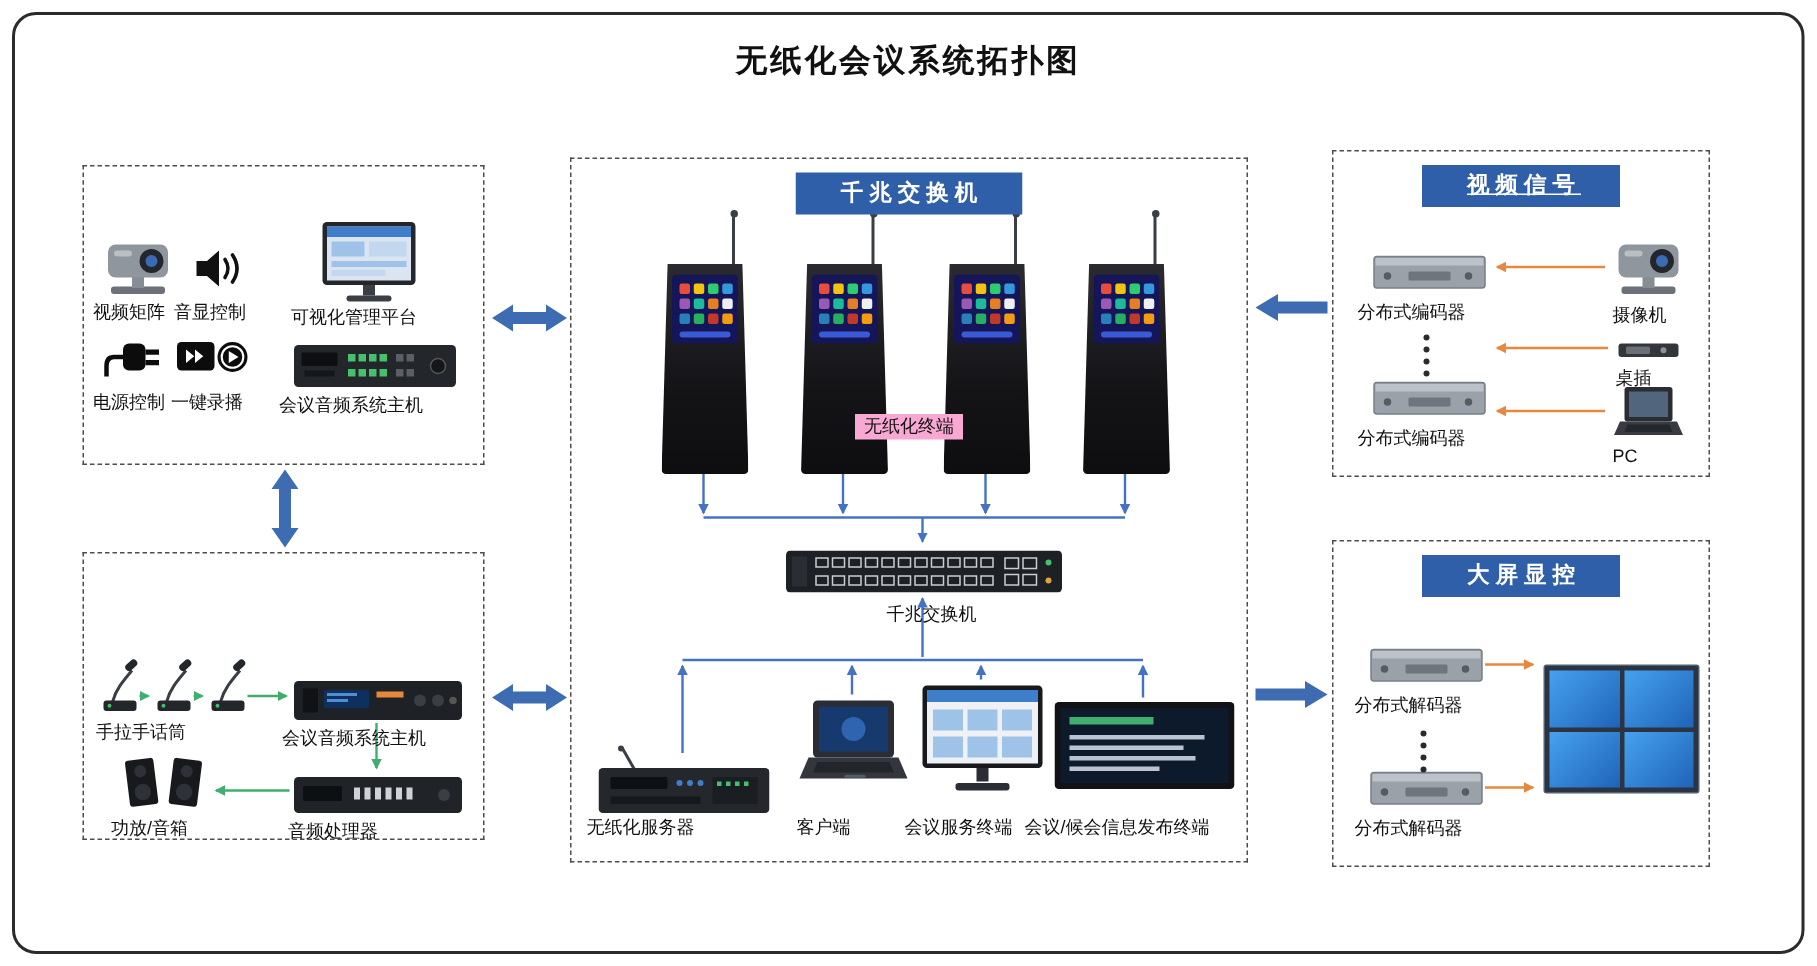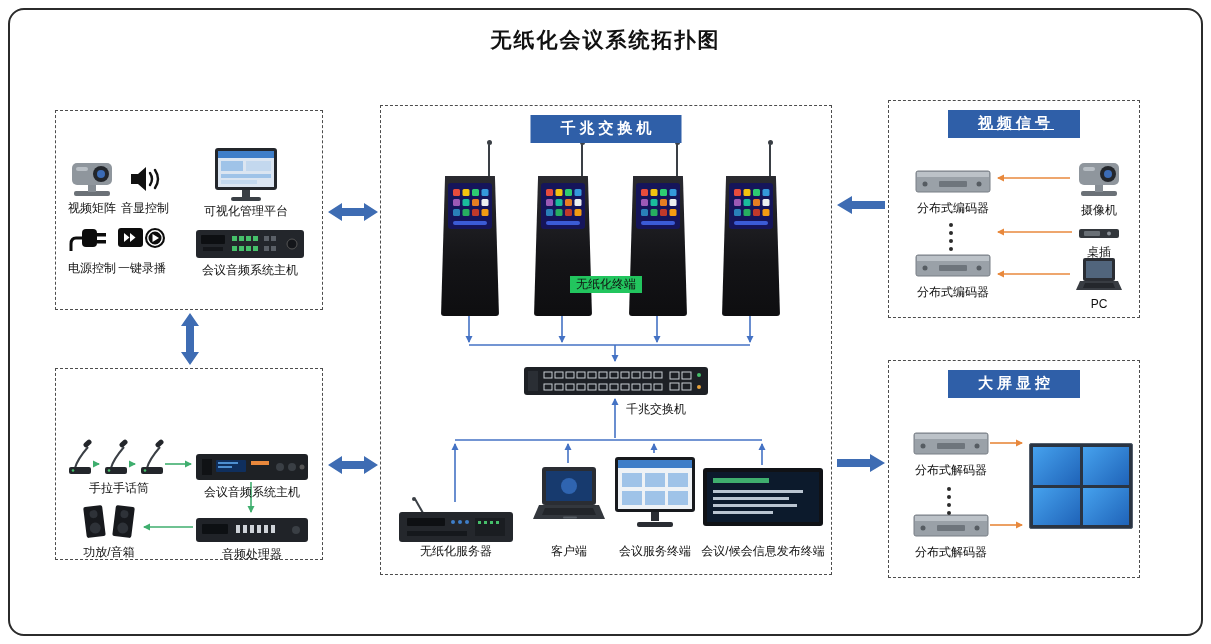--- a/index.html
+++ b/index.html
@@ -5,36 +5,36 @@
   *{margin:0;padding:0;box-sizing:border-box}
   html,body{background:#fff}
   .canvas{position:relative;width:1211px;height:644px;background:#fff;overflow:hidden;
           font-family:"Liberation Sans","DejaVu Sans",sans-serif;color:#111}
   .outer{position:absolute;left:8px;top:8px;right:8px;bottom:8px;border:2px solid #2b2b2b;border-radius:16px}
   .title{position:absolute;top:26px;left:0;width:100%;text-align:center;font-size:21px;font-weight:700;letter-spacing:2px;color:#111}
   .dbox{position:absolute;border:1.5px dashed #4d4d4d}
   .box-title{position:absolute;top:9px;left:50%;transform:translateX(-50%);background:#2F5FA8;color:#fff;
              font-size:15px;font-weight:700;letter-spacing:4px;padding:4px 26px 5px 30px;white-space:nowrap;z-index:4}
   .dev{position:absolute;line-height:0}
-  .lbl{position:absolute;font-size:12px;line-height:14px;color:#111;text-align:center;white-space:nowrap}
+  .lbl{position:absolute;font-size:12px;line-height:14px;color:#111;text-align:left;white-space:nowrap}
   .overlay{position:absolute;left:0;top:0;pointer-events:none;z-index:1}
   .lnB line{stroke:#4472C4;stroke-width:1.6}
   .lnO line{stroke:#E8883C;stroke-width:1.6}
   .lnG line{stroke:#3FAE6E;stroke-width:1.6}
   .bigarrow{position:absolute;z-index:2}
   .dbox{z-index:2}
   
   .terminal{position:absolute;width:58px;height:172px}
   .antenna{position:absolute;right:9px;top:0;width:2px;height:34px;background:#3a3f45;border-radius:1px}
   .antenna::after{content:"";position:absolute;top:-4px;left:-1.5px;width:5px;height:5px;border-radius:50%;background:#3a3f45}
   .tpanel{position:absolute;left:0;top:32px;width:58px;height:140px;border-radius:3px;
           background:linear-gradient(180deg,#2a2a30 0%,#141417 60%,#0e0e10 100%);
           clip-path:polygon(7% 0,93% 0,100% 100%,0% 100%)}
   .tscreen{position:absolute;left:7px;top:7px}
-  .term-label{position:absolute;left:50%;transform:translateX(-50%);top:170px;background:#22c55e;padding:0 6px;z-index:5;font-size:12px;white-space:nowrap}
+  .term-label{position:absolute;left:50%;transform:translateX(-50%);top:170px;background:#f9a8d4;padding:0 6px;z-index:5;font-size:12px;white-space:nowrap}
   .vdots{position:absolute;display:flex;flex-direction:column;gap:4px;z-index:3}
   .vdots i{width:4px;height:4px;border-radius:50%;background:#2b2b2b}
   .videowall{position:absolute;display:grid;grid-template-columns:1fr 1fr;grid-template-rows:1fr 1fr;gap:3px;
              background:#2a3442;padding:3px;border:1px solid #55606e;border-radius:2px;z-index:3}
   .videowall i{background:linear-gradient(135deg,#46a2ee 0%,#1f63b8 100%)}
   .legend{position:absolute;left:662px;top:599px;display:flex;align-items:center;font-size:14px;color:#222;z-index:2}
   .legend .cap{font-weight:700;margin-right:28px}
   .legend .t{margin-right:12px}
   .legend .line{width:62px;height:2px;margin-right:30px}
 </style>

